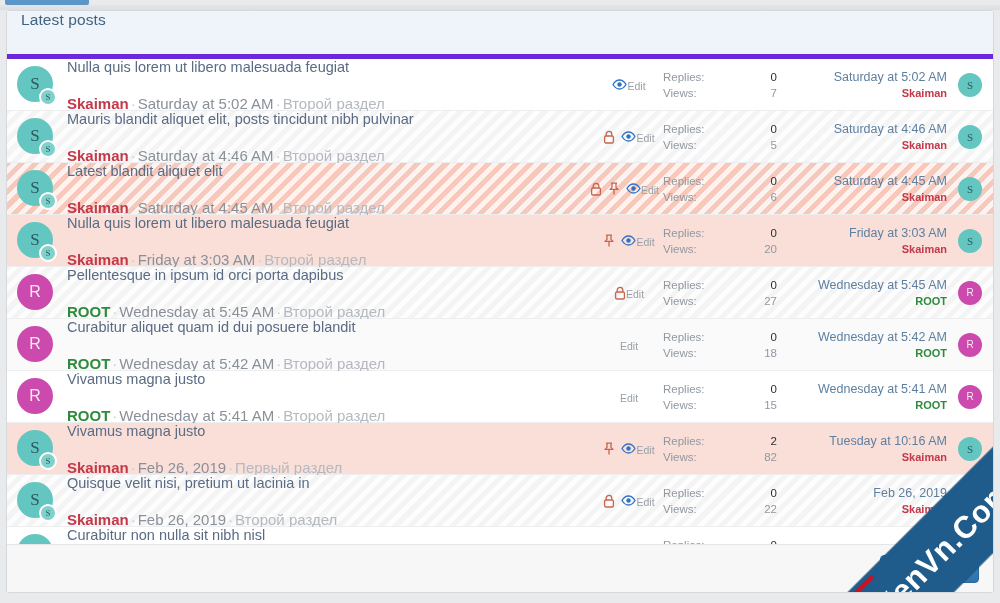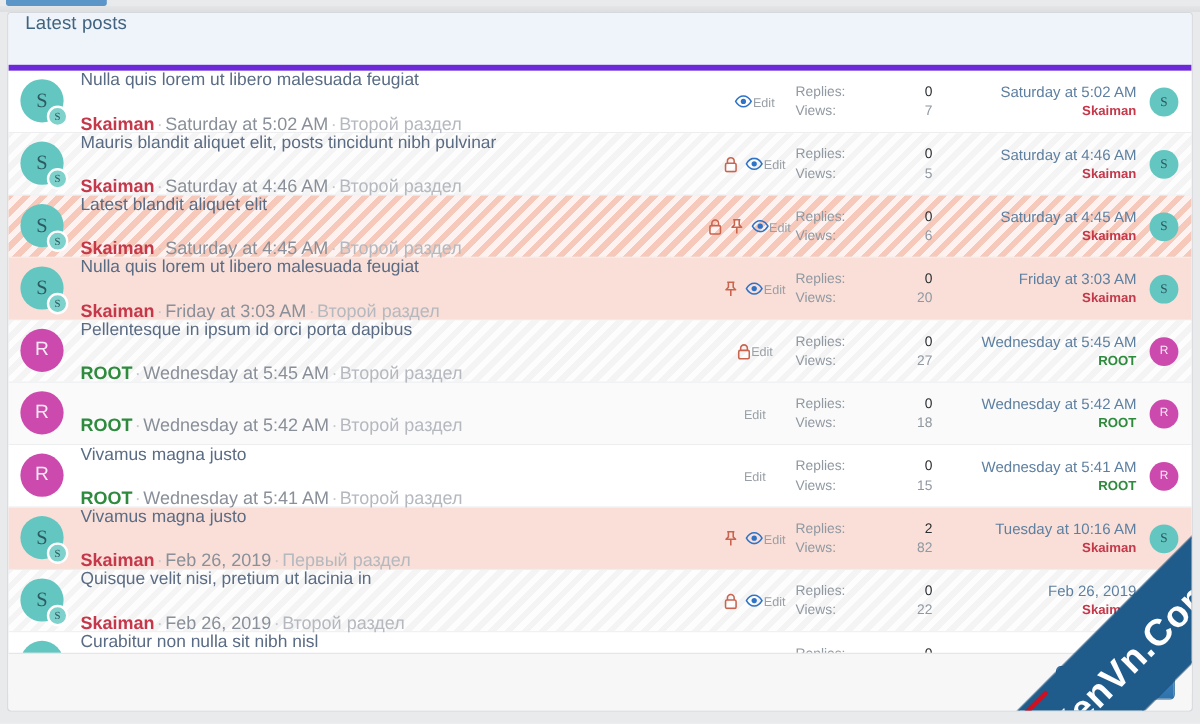--- a/index.html
+++ b/index.html
@@ -487,20 +487,21 @@
         </div>
         <div class="last-avatar-wrap">
           <div class="last-avatar pink">R</div>
         </div>
       </div>
       <div class="row bg-alt">
         <div class="avatar-wrap">
           <div class="avatar pink">R</div>
         </div>
         <div class="main-col">
+          <div class="post-title">Curabitur aliquet quam id dui posuere blandit</div>
           <div class="post-meta"><span class="user-root">ROOT</span><span class="sep">·</span><span class="date">Wednesday at 5:42 AM</span><span class="sep">·</span><span class="node">Второй раздел</span></div>
         </div>
         <div class="icon-col">
           <div class="icon-row"></div>
           <div class="edit-link">Edit</div>
         </div>
         <div class="stats-col">
           <div class="stats-labels">
             <div>Replies:</div>
             <div>Views:</div>

